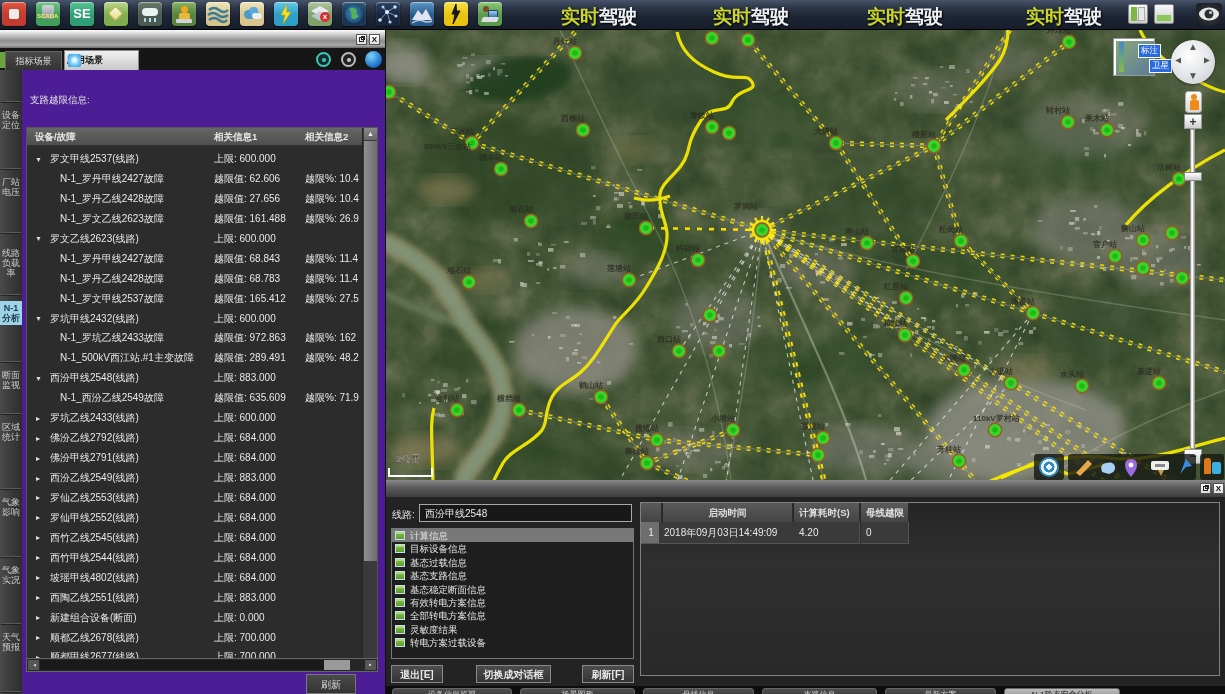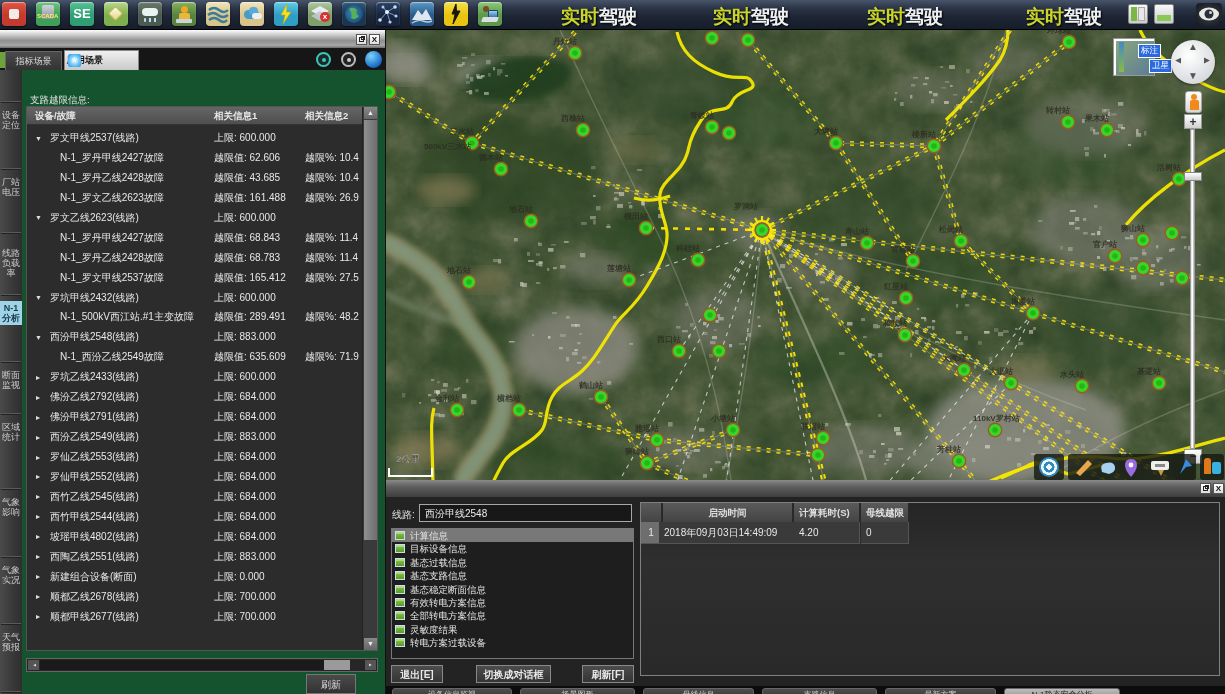--- a/index.html
+++ b/index.html
@@ -6,31 +6,31 @@
 #toolbar{position:absolute;left:0;top:0;width:1225px;height:30px;background:linear-gradient(180deg,#48546a 0%,#2b3547 28%,#1d2534 60%,#161d2a 100%);border-bottom:1px solid #000}
 .ticon{position:absolute;top:2px;width:24px;height:24px;border-radius:4px;box-shadow:inset 0 1px 1px rgba(255,255,255,.5),0 1px 2px rgba(0,0,0,.6)}
 .drive{position:absolute;top:4px;font-size:19px;font-weight:bold;letter-spacing:0px;text-shadow:1px 1px 2px #000}
 .dy{color:#c9d42c}.dw{color:#eef0f2}
 #leftstrip{position:absolute;left:0;top:48px;width:22px;height:646px;background:linear-gradient(90deg,#4a4a4a,#383838 60%,#2e2e2e)}
 .scell{position:absolute;left:0;width:22px;font-size:9px;line-height:10px;color:#ccc;text-align:center}
 .scell.hl{background:#9fd4e8;color:#1a3a4a;font-weight:bold;padding:2px 0;margin-top:-2px}
 .ssep{position:absolute;left:1px;width:20px;height:1px;background:#5a5a5a;box-shadow:0 1px 0 #222}
 #metalbar{position:absolute;left:0;top:30px;width:385px;height:18px;background:linear-gradient(180deg,#fdfdfd 0%,#c6c6c6 30%,#8e8e8e 60%,#a8a8a8 85%,#6a6a6a 100%)}
 .winbtn{position:absolute;top:3.5px;width:11px;height:11px;background:linear-gradient(#fff,#ddd);border:1px solid #555;font-size:8px;line-height:10px;text-align:center;color:#111;font-weight:bold}
-#panel{position:absolute;left:22px;top:48px;width:363px;height:646px;background:#14532d}
+#panel{position:absolute;left:22px;top:48px;width:363px;height:646px;background:#4c1d95}
 #tabrow{position:absolute;left:-22px;top:0;width:385px;height:22px;background:#161616}
 .tab1{position:absolute;left:5px;top:3px;width:57px;height:19px;background:linear-gradient(#4a4a4c,#333);border:1px solid #666;border-bottom:none;color:#ddd;font-size:9px;text-align:center;line-height:18px}
 .tab2{position:absolute;left:64px;top:2px;width:75px;height:20px;background:linear-gradient(#f0f0f0,#c9c9c9);border:1px solid #888;border-bottom:none;color:#111;font-size:9px;font-weight:bold;line-height:19px}
 .snow{position:absolute;left:3px;top:3px;width:13px;height:13px;background:radial-gradient(circle,#bfe9ff 20%,#37aaf0 80%);border-radius:2px;color:#eaf8ff;font-size:14px;line-height:16px;text-align:center;font-weight:bold}
 #subtabs{position:absolute;left:0;top:22px;width:363px;height:20px;background:#161616;border-bottom:1px solid #6a6a6a}
 .stab{position:absolute;top:2px;height:18px;font-size:9px;font-weight:bold;text-align:center;line-height:17px}
 .stab.on{background:linear-gradient(#e8e8e8,#bcbcbc);color:#111;border:1px solid #999}
 .stab.off{background:linear-gradient(#6a6a6a,#4e4e4e);color:#e8e8e8;border:1px solid #333}
 #ptitle{position:absolute;left:8px;top:46px;color:#e0e0e0;font-size:9.5px}
-#tbl{position:absolute;left:4px;top:58px;width:352px;height:545px;background:#2c2c2c;border:1px solid #555}
+#tbl{position:absolute;left:4px;top:79px;width:352px;height:545px;background:#2c2c2c;border:1px solid #555}
 #thead{position:absolute;left:0;top:0;width:335px;height:18px;background:linear-gradient(#666,#4e4e4e);border-bottom:1px solid #333}
 #thead span{position:absolute;top:0;line-height:18px;color:#e8e8e8;font-size:9.5px;font-weight:bold}
 #tbody{position:absolute;left:0;top:21px;width:335px}
 .trow{position:relative;height:19.95px;line-height:19.95px;color:#e8e8e8;font-size:10px;white-space:nowrap}
 .tri{position:absolute;left:8px;font-size:7px;color:#ddd;top:0.5px}
 .c1{position:absolute}
 .c2{position:absolute;left:187px}
 .c3{position:absolute;left:278px}
 .vscroll{position:absolute;right:0;top:0;width:15px;height:100%;background:#3a3a3a;border-left:1px solid #222}
 .varrow{position:absolute;left:1px;width:13px;height:12px;background:linear-gradient(#888,#666);color:#eee;font-size:7px;text-align:center;line-height:11px}
@@ -205,21 +205,21 @@
             <span class="c1" style="left:23px">罗文甲线2537(线路)</span>
             <span class="c2">上限: 600.000</span>
           </div>
           <div class="trow">
             <span class="c1" style="left:33px">N-1_罗丹甲线2427故障</span>
             <span class="c2">越限值: 62.606</span>
             <span class="c3">越限%: 10.4</span>
           </div>
           <div class="trow">
             <span class="c1" style="left:33px">N-1_罗丹乙线2428故障</span>
-            <span class="c2">越限值: 43.685</span>
+            <span class="c2">越限值: 27.656</span>
             <span class="c3">越限%: 10.4</span>
           </div>
           <div class="trow">
             <span class="c1" style="left:33px">N-1_罗文乙线2623故障</span>
             <span class="c2">越限值: 161.488</span>
             <span class="c3">越限%: 26.9</span>
           </div>
           <div class="trow">
             <span class="tri">▼</span>
             <span class="c1" style="left:23px">罗文乙线2623(线路)</span>
@@ -237,20 +237,25 @@
           </div>
           <div class="trow">
             <span class="c1" style="left:33px">N-1_罗文甲线2537故障</span>
             <span class="c2">越限值: 165.412</span>
             <span class="c3">越限%: 27.5</span>
           </div>
           <div class="trow">
             <span class="tri">▼</span>
             <span class="c1" style="left:23px">罗坑甲线2432(线路)</span>
             <span class="c2">上限: 600.000</span>
+          </div>
+          <div class="trow">
+            <span class="c1" style="left:33px">N-1_罗坑乙线2433故障</span>
+            <span class="c2">越限值: 972.863</span>
+            <span class="c3">越限%: 162</span>
           </div>
           <div class="trow">
             <span class="c1" style="left:33px">N-1_500kV西江站.#1主变故障</span>
             <span class="c2">越限值: 289.491</span>
             <span class="c3">越限%: 48.2</span>
           </div>
           <div class="trow">
             <span class="tri">▼</span>
             <span class="c1" style="left:23px">西汾甲线2548(线路)</span>
             <span class="c2">上限: 883.000</span>

